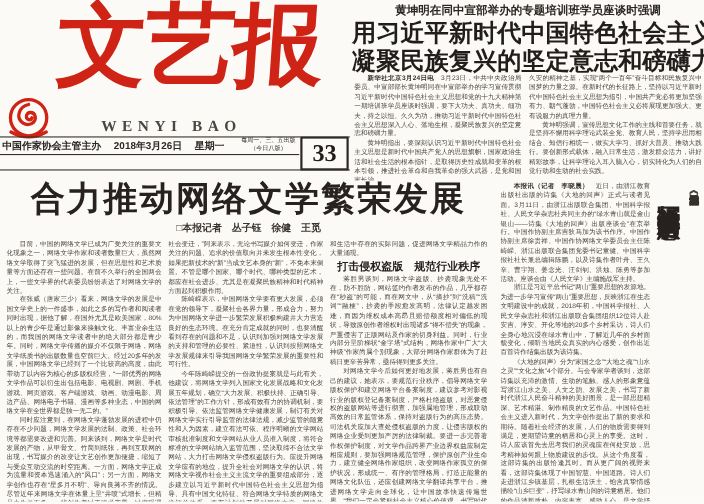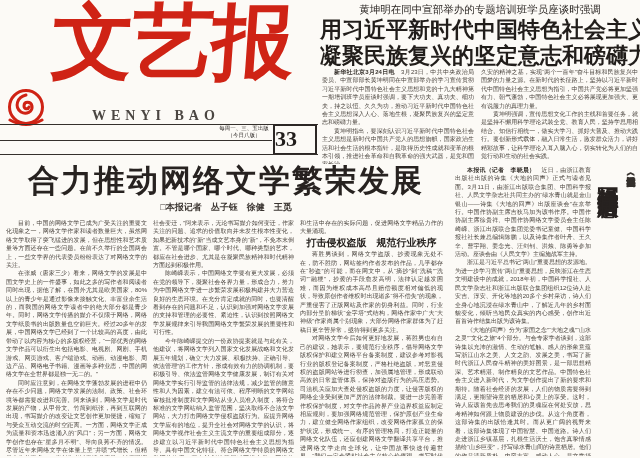--- a/index.html
+++ b/index.html
@@ -23,25 +23,25 @@
   }
   .site-row{left:232px;top:112px;width:160px;font-size:7.5px;font-weight:700;white-space:nowrap;}
   .site-label{color:#c2271a;}
   .site-url{color:#221f1d;font-size:8.5px;}
   .rule{background:#35302c;height:1px;}
   .mast-row2{left:2px;top:126px;width:270px;font-size:9px;font-weight:700;color:#2c2725;white-space:nowrap;}
   .sched{left:216px;top:125px;width:56px;font-size:5.5px;color:#2c2725;text-align:center;line-height:6.5px;}
   .issue-box{
     left:273px;top:124px;width:40px;height:27px;border:2px solid #2c2725;
     font-family:"Liberation Serif",serif;font-size:22px;font-weight:900;
-    color:#211d1b;text-align:left;line-height:25px;background:#fcfaf6;
+    color:#211d1b;text-align:center;line-height:25px;background:#fcfaf6;
   }
   .mast-row3{left:2px;top:142px;width:270px;font-size:8.2px;font-weight:700;color:#2c2725;white-space:nowrap;}
   
-  .kicker{left:322px;top:3px;width:316px;text-align:center;font-size:10.5px;font-weight:400;color:#2b2623;}
+  .kicker{left:322px;top:3px;width:316px;text-align:center;font-size:10.5px;font-weight:700;color:#2b2623;}
   .head1{left:320px;top:15px;width:320px;text-align:center;font-size:22px;font-weight:900;color:#211d1a;letter-spacing:0px;white-space:nowrap;}
   .head2{left:320px;top:41px;width:320px;text-align:center;font-size:22px;font-weight:900;color:#211d1a;white-space:nowrap;}
   .bodytxt{font-size:6px;line-height:8.4px;text-align:justify;color:#4a443e;overflow:hidden;}
   .bodytxt p{margin:0;text-indent:2em;}
   .lead{font-weight:700;color:#35302b;}
   .ta-col1{left:322px;top:68px;width:152px;height:96px;}
   .ta-col2{left:481px;top:68px;width:157px;height:96px;}
   
   .banner-head{
     left:0px;top:160px;width:452px;text-align:center;
@@ -78,20 +78,25 @@
     <circle cx="22" cy="19" r="16.5" fill="none" stroke="#cf2315" stroke-width="3"></circle>
     <path d="M22 7 C13 9 10 19 17 24 C22 27 29 24 28 18 C27 13 20 13 20 18 C20 21 24 22 25 19" fill="none" stroke="#cf2315" stroke-width="3" stroke-linecap="round"></path>
     <path d="M6 32 Q22 41 38 32" fill="none" stroke="#cf2315" stroke-width="3" stroke-linecap="round"></path>
   </svg>
 
   <div class="abs wenyibao">WENYI BAO</div>
 
 
   <div class="abs rule" style="left:0;top:124px;width:318px;"></div>
 
+  <div class="abs mast-row2">
+    <span>中国作家协会主管主办</span> 
+    <span>2018年3月26日</span> 
+    <span>星期一</span>
+  </div>
 
   <div class="abs sched">
     <div>每周一、三、五出版</div>
     <div>（今日八版）</div>
   </div>
 
   <div class="abs issue-box">33</div>
 
   <div class="abs rule" style="left:0;top:140px;width:272px;"></div>
 

